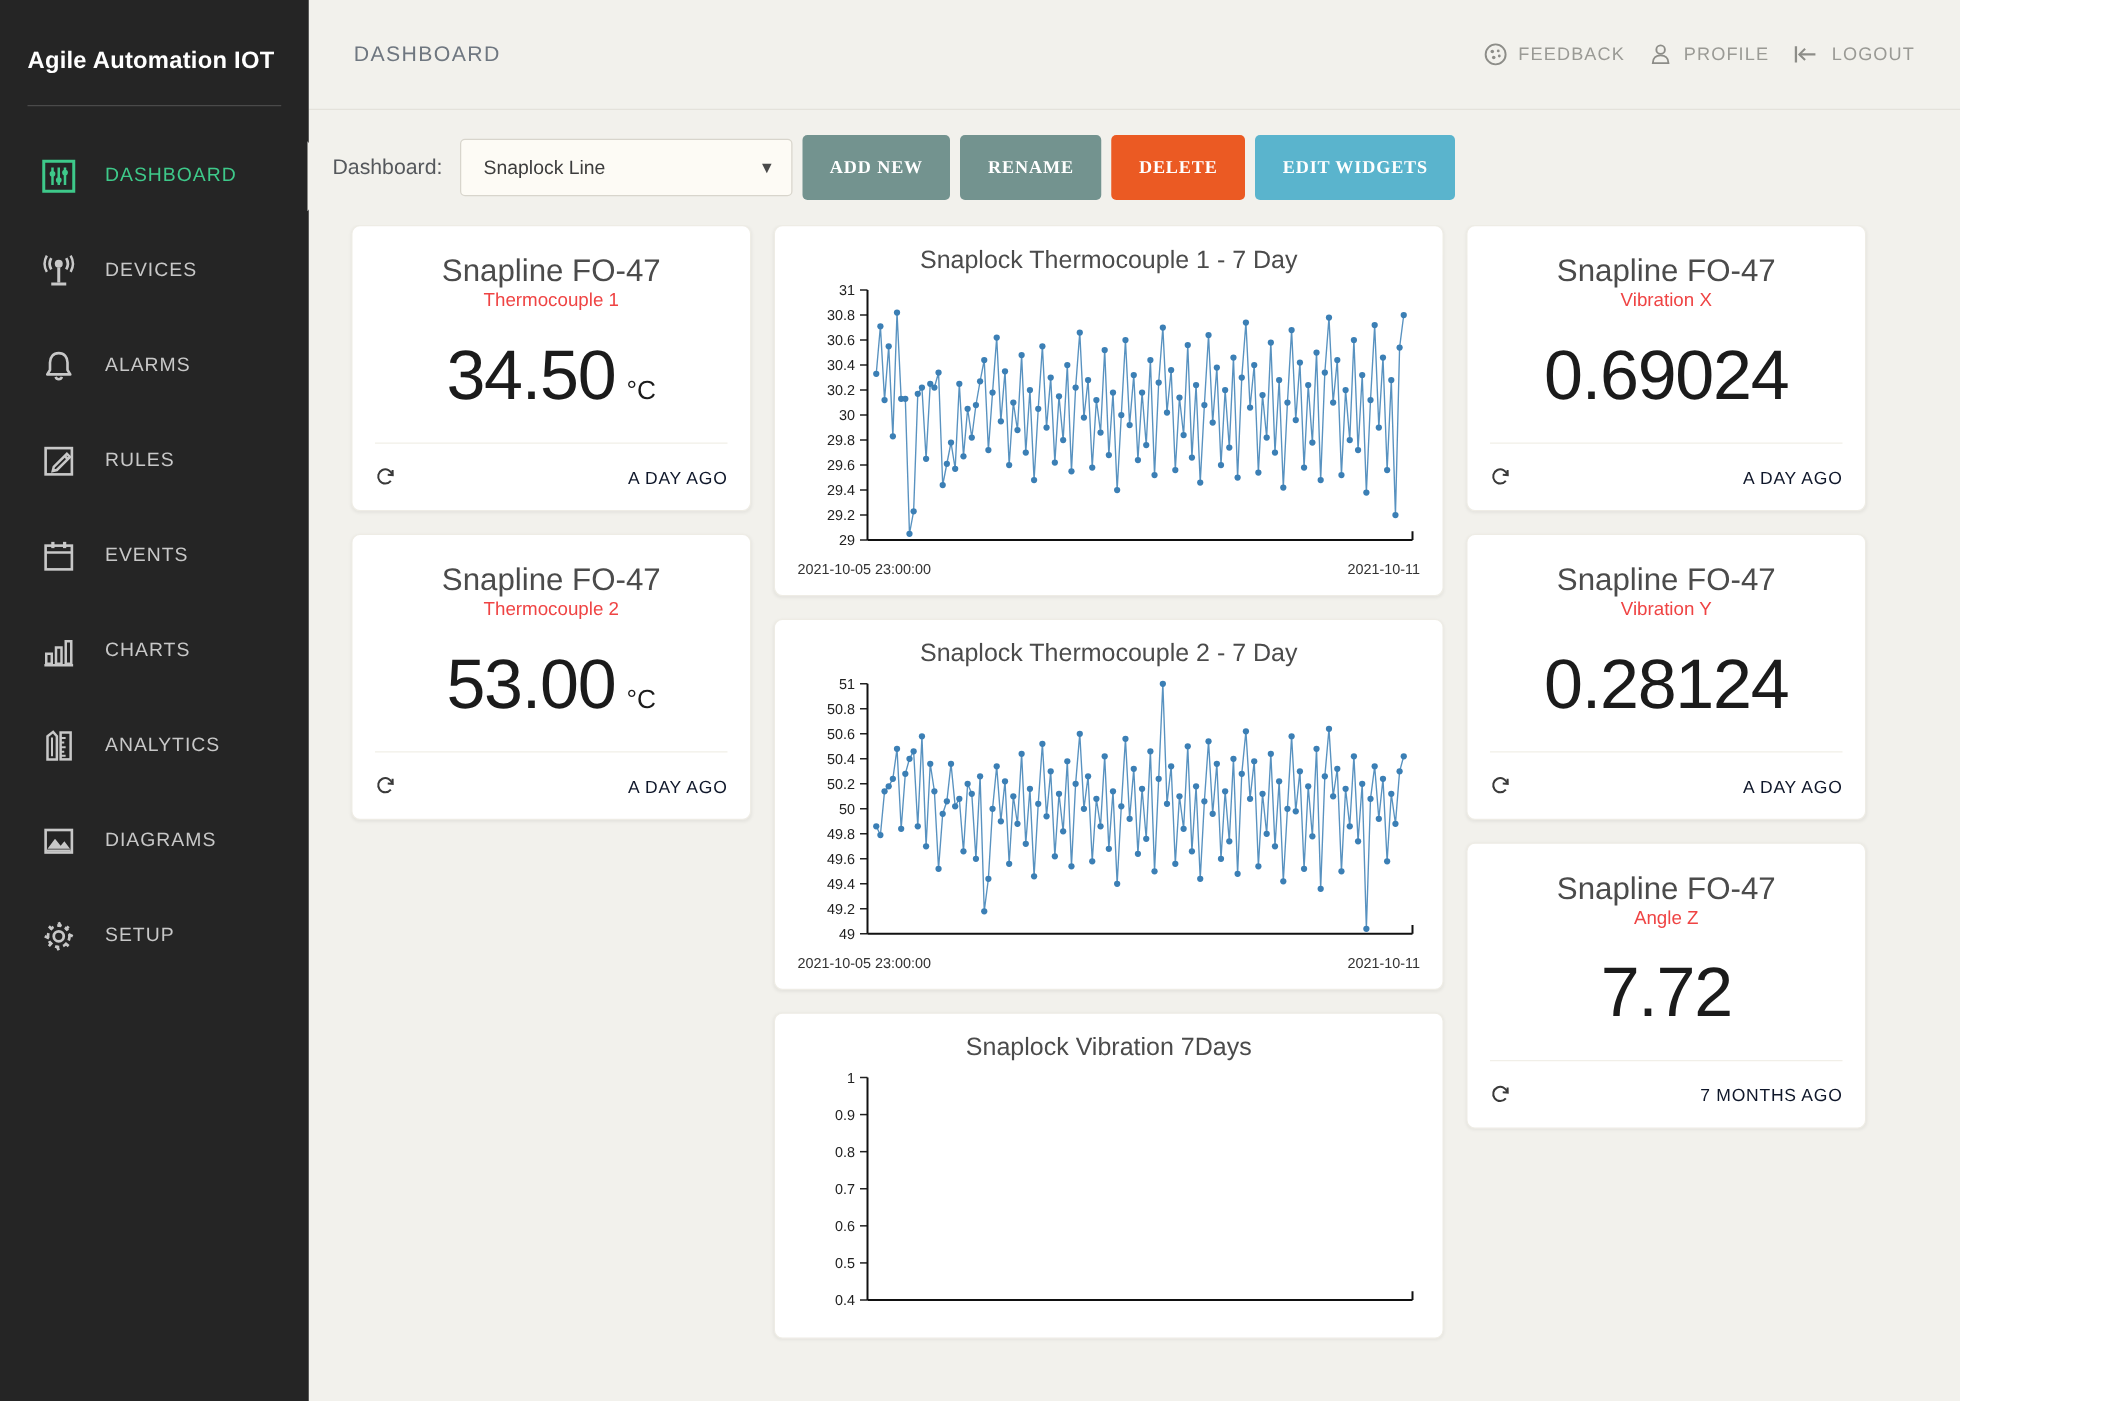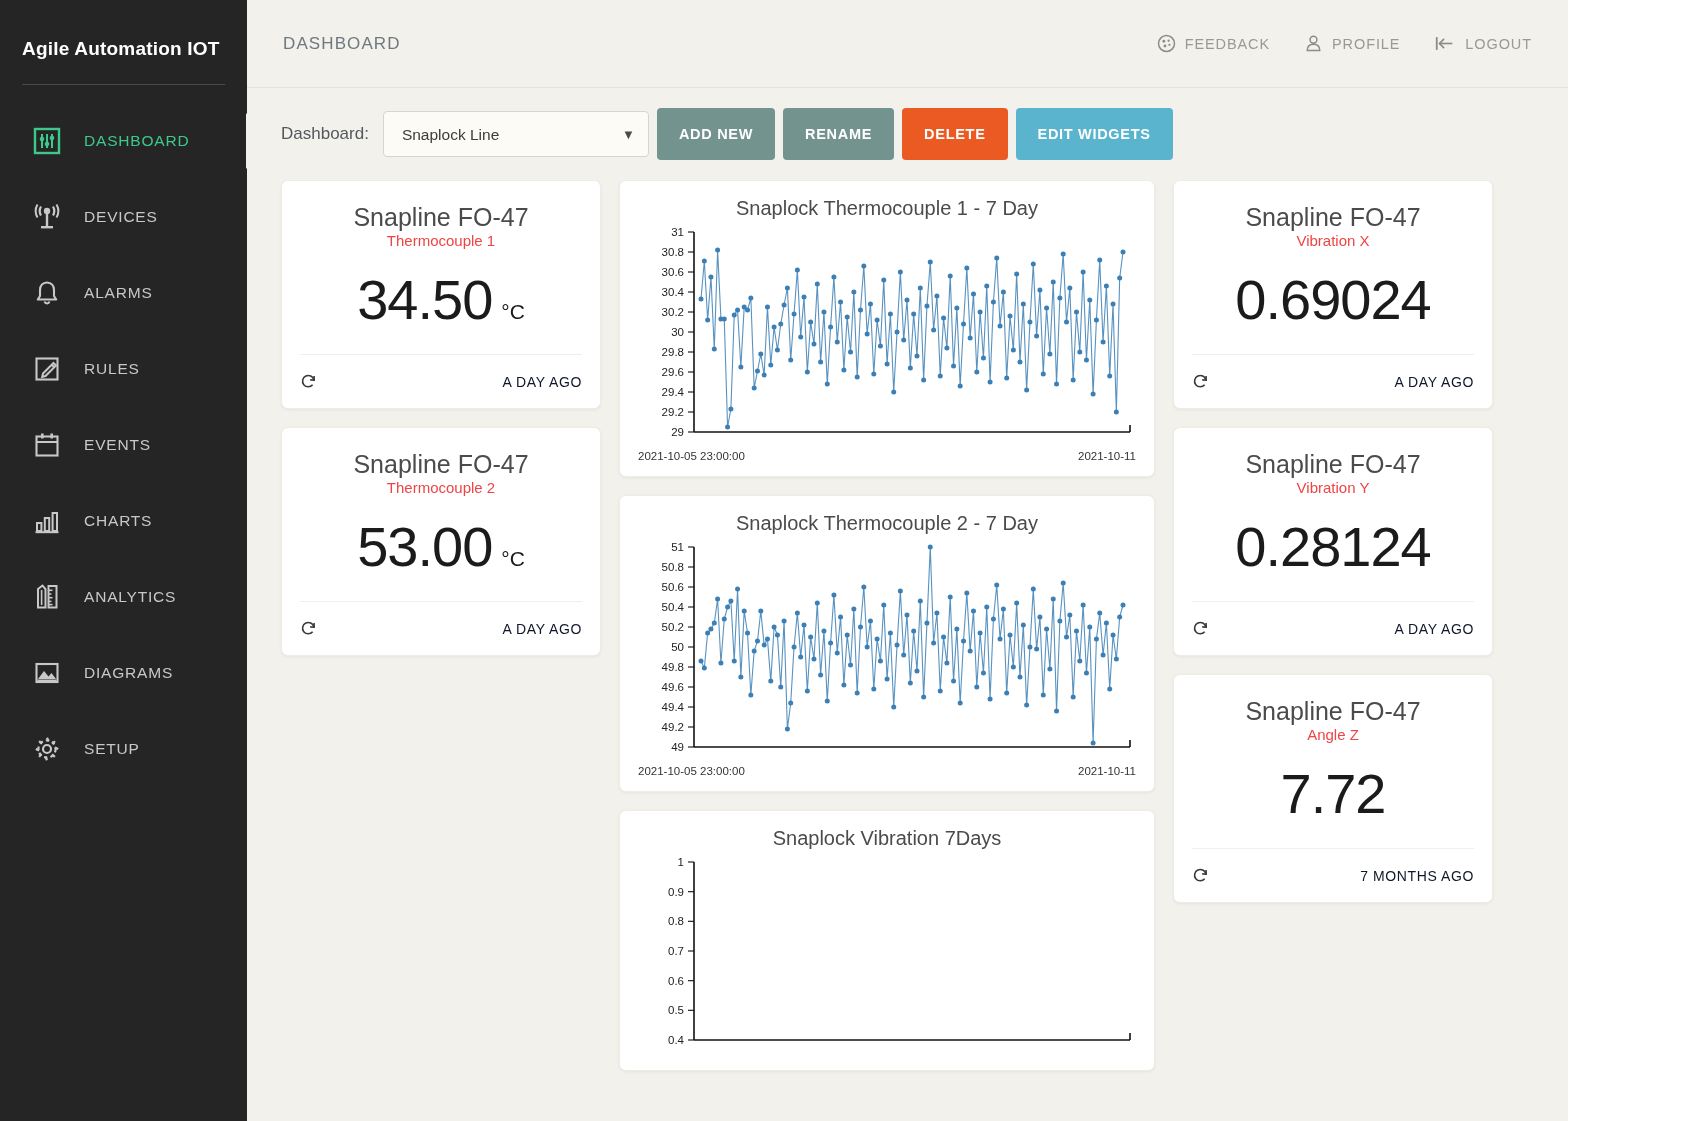--- a/index.html
+++ b/index.html
@@ -74,37 +74,37 @@
     border-bottom: 1px solid #e4e2db;
   }
   .page-title {
     font-size: 17px;
     color: #6f7780;
     letter-spacing: 1.1px;
   }
   .top-actions {
     margin-left: auto;
     display: flex; align-items: center;
-    gap: 34px;
+    gap: 19px;
   }
   .top-action {
     display: flex; align-items: center;
     gap: 9px;
     color: #9a9a95;
     font-size: 14.5px;
     letter-spacing: 0.9px;
     cursor: pointer;
   }
   .top-action svg { display: block; }
 
   
   .toolbar {
     height: 92px; min-height: 92px;
     display: flex; align-items: center;
-    padding-left: 34px;
+    padding-left: 19px;
     gap: 0;
   }
   .toolbar-label {
     font-size: 17px;
     color: #55585c;
     margin-right: 14px;
   }
   .select-wrap { position: relative; }
   select.dash-select {
     appearance: none; -webkit-appearance: none;
@@ -122,21 +122,21 @@
     position: absolute; right: 14px; top: 50%;
     transform: translateY(-50%);
     pointer-events: none;
     color: #4a4a4a;
     font-size: 13px;
   }
   .tbtn {
     height: 52px;
     border: none; border-radius: 4px;
     color: #ffffff;
-    font-family: Liberation Sans, sans-serif;
+    font-family: Liberation Serif, serif;
     font-size: 14.5px;
     font-weight: bold;
     letter-spacing: 0.7px;
     cursor: pointer;
     padding: 0 22px;
     margin-left: 8px;
   }
   .tbtn.teal   { background: #73938f; }
   .tbtn.orange { background: #eb5a23; }
   .tbtn.blue   { background: #5ab4cd; }

